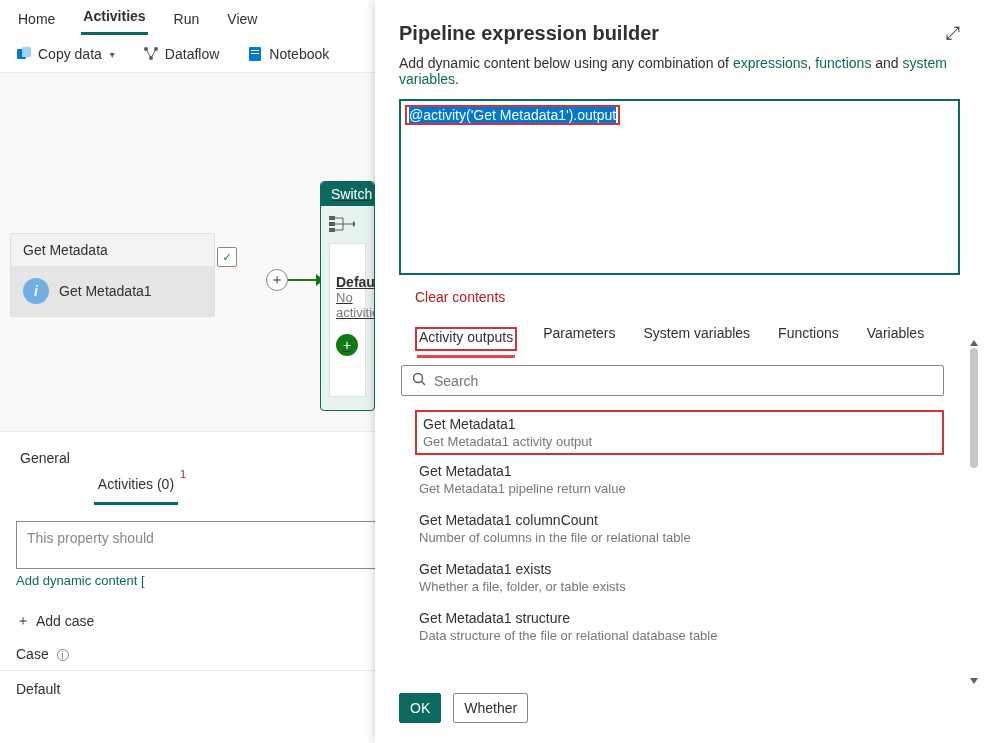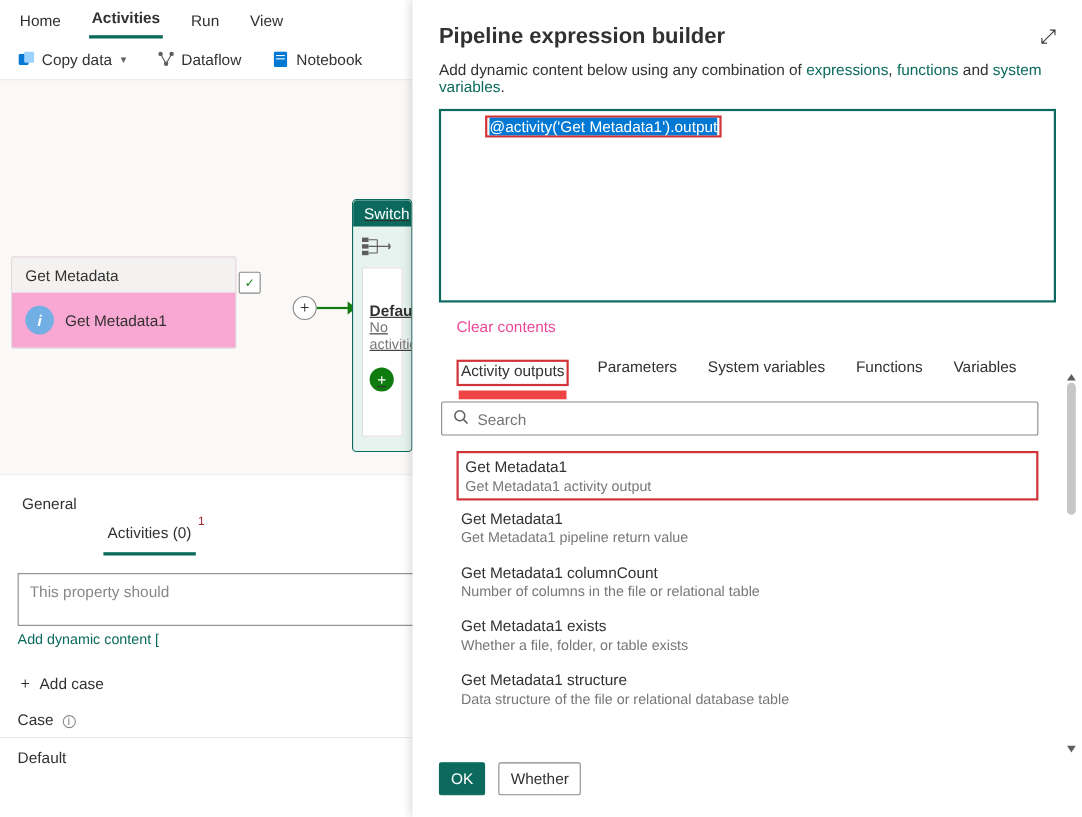--- a/index.html
+++ b/index.html
@@ -5,21 +5,21 @@
 * { box-sizing: border-box; margin: 0; padding: 0; font-family: "Segoe UI", Arial, sans-serif; }
 body { background: #fff; width: 984px; height: 743px; overflow: hidden; position: relative; color: #323130; font-size: 14px; }
 .top-tabs { display:flex; gap:24px; padding: 4px 16px 0 16px; border-bottom:1px solid transparent; height:36px; align-items:flex-end;}
 .top-tab { padding:6px 2px 8px 2px; color:#323130; cursor:pointer;text-align:right; }
 .top-tab.active { font-weight:600; border-bottom:3px solid #0b6a5d; }
 .toolbar { display:flex; gap:28px; padding:10px 16px; align-items:center; }
 .tool-item { display:flex; align-items:center; gap:6px; color:#323130; cursor:pointer; }
 .tool-icon { width:16px; height:16px; display:inline-flex; align-items:center; justify-content:center;}
 .caret { font-size:10px; color:#605e5c; margin-left:2px;}
 .canvas-area { background:#faf9f8; height:360px; position:relative; border-top:1px solid #edebe9; border-bottom:1px solid #edebe9;}
-.node-getmeta { position:absolute; left:10px; top:160px; width:205px; background:#f9a8d4; border:1px solid #e1dfdd; border-radius:2px;}
+.node-getmeta { position:absolute; left:10px; top:160px; width:205px; background:#e5e5e5; border:1px solid #e1dfdd; border-radius:2px;}
 .node-header { background:#f3f2f1; padding:8px 12px; font-size:14px; }
 .node-body { display:flex; align-items:center; gap:10px; padding:12px;}
 .info-circle{width:26px;height:26px;border-radius:50%;background:#71afe5;color:#fff;display:flex;align-items:center;justify-content:center;font-style:italic;font-weight:bold;}
 .check-badge{position:absolute;right:-18px;top:174px;width:20px;height:20px;border:1px solid #8a8886;border-radius:2px;background:#fff;display:flex;align-items:center;justify-content:center;color:#107c10;font-size:11px;}
 .plus-node{position:absolute;left:266px;top:196px;width:22px;height:22px;border:1px solid #8a8886;border-radius:50%;background:#fff;display:flex;align-items:center;justify-content:center;font-size:14px;}
 .arrow-line{position:absolute;left:288px;top:206px;height:2px;width:30px;background:#107c10;}
 .arrow-head{position:absolute;left:316px;top:201px;width:0;height:0;border-left:8px solid #107c10;border-top:6px solid transparent;border-bottom:6px solid transparent;}
 .switch-node{position:absolute;left:320px;top:108px;width:55px;height:230px;background:#e7f3ef;border:1px solid #0b6a5d;border-radius:4px;padding:6px 0;overflow:hidden;text-decoration:underline;}
 .switch-head{background:#0b6a5d;color:#fff;padding:4px 10px;border-radius:4px 4px 0 0;margin:-6px 0 8px 0;font-size:14px;}
 .switch-body{background:#fff;margin:6px 8px;border:1px solid #e1dfdd;height:154px;padding:8px 6px;position:relative;}
@@ -42,26 +42,26 @@
 .case-cell-1{width:290px;font-style:normal;color:#323130;}
 
 
 .panel { position:absolute; left:375px; top:0; width:609px; height:743px; background:#fff; box-shadow:-2px 0 8px rgba(0,0,0,0.15); display:flex; flex-direction:column;}
 .panel-head{display:flex;justify-content:space-between;align-items:center;padding:22px 24px 10px 24px;}
 .panel-title{font-size:20px;font-weight:600;}
 .expand-icon{font-size:18px;cursor:pointer;}
 .panel-desc{padding:0 24px 8px 24px;font-size:14px;}
 .panel-desc a{color:#0b6a5d;text-decoration:none;}
 .expr-editor{margin:4px 24px 8px 24px;border:2px solid #0b6a5d;height:176px;padding:4px;font-family:Consolas,monospace;font-size:14px;resize:none;outline:none;position:relative;}
-.code-highlight{border:2px solid #d13438;padding:0 2px;display:inline-block;margin-left:36px;}
+.code-highlight{border:2px solid #d13438;padding:0 2px;display:inline-block;}
 .sel-bg{background:#0078d4;color:#fff;}
-.clear-link{color:#ec4899;padding:6px 40px 14px 40px;cursor:pointer;font-size:14px;}
+.clear-link{color:#b91c1c;padding:6px 40px 14px 40px;cursor:pointer;font-size:14px;}
 .cat-tabs{display:flex;gap:24px;padding:0 40px;align-items:flex-end;}
 .cat-tab{padding:6px 2px 10px 2px;cursor:pointer;}
-.cat-tab.active{border-bottom:8px solid #ef4444;}
+.cat-tab.active{border-bottom:3px solid #ef4444;}
 .cat-highlight{border:2px solid #d13438;padding-bottom:4px;}
 .search-row{padding:14px 40px 8px 26px;}
 .search-box{display:flex;align-items:center;gap:8px;border:1px solid #8a8886;border-radius:2px;padding:6px 10px;}
 .search-box input{border:none;outline:none;flex:1;font-size:14px;}
 .results{padding:6px 40px;overflow-y:auto;flex:1;}
 .result-item{padding:8px 4px;cursor:pointer;}
 .result-title{font-size:14px;color:#323130;}
 .result-sub{font-size:13px;color:#797775;margin-top:2px;}
 .result-highlight{border:2px solid #d13438;padding:4px 6px;}
 .panel-footer{display:flex;gap:12px;padding:12px 24px 20px 24px;}

